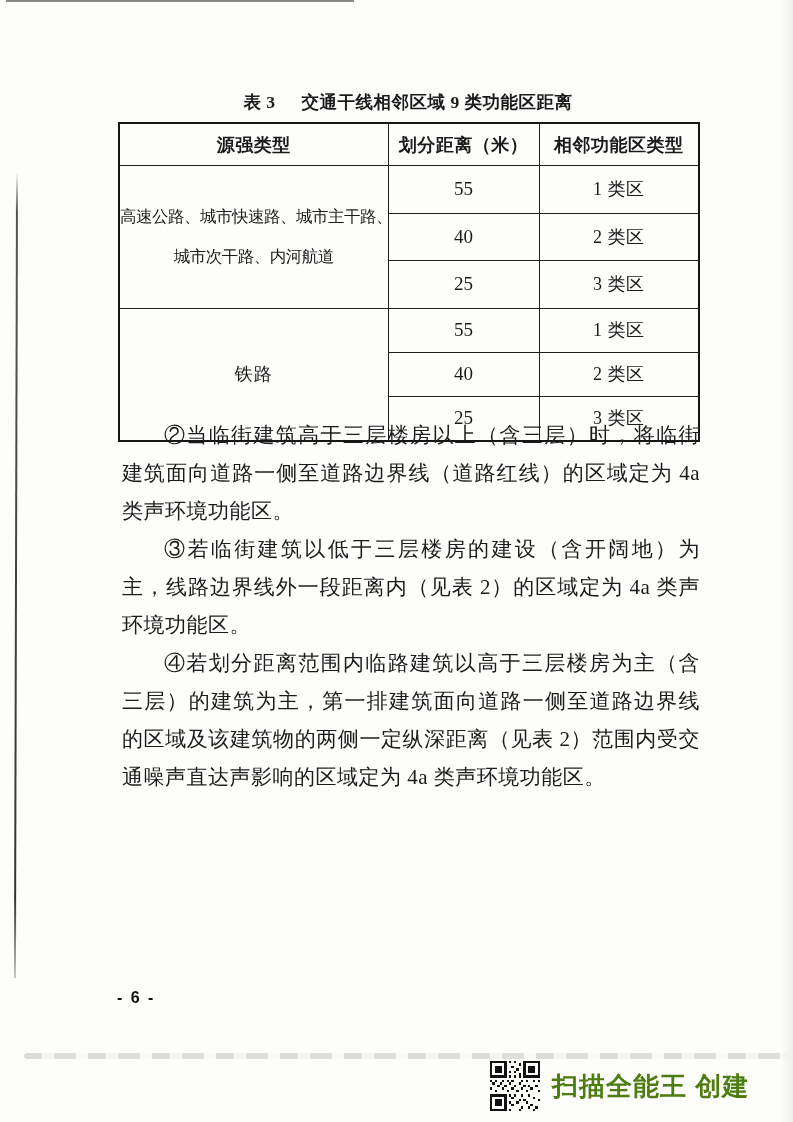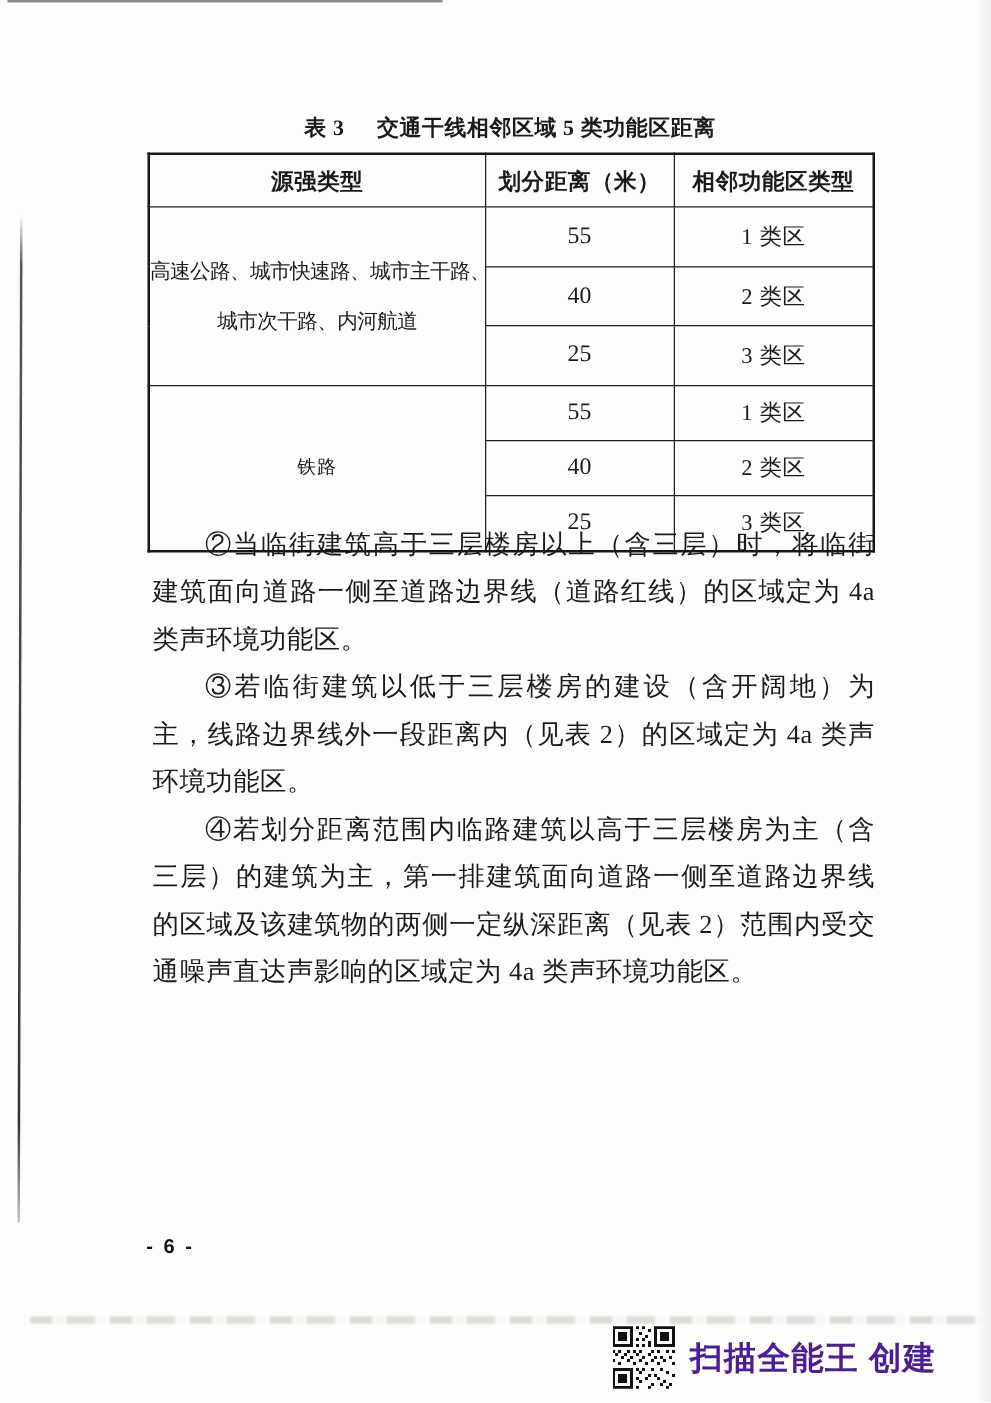--- a/index.html
+++ b/index.html
@@ -33,51 +33,51 @@
     border-collapse:collapse;table-layout:fixed;
     border:2.5px solid #161616;}
   table.dist th,table.dist td{border:1.5px solid #1e1e1e;padding:0;}
   table.dist th{font-size:18px;font-weight:600;letter-spacing:.5px;height:41px;
     vertical-align:middle;text-align:center;}
   td.num{font-size:19px;text-align:center;vertical-align:middle;padding-top:4px;}
   td.zone{font-size:18px;text-align:center;vertical-align:middle;padding-top:4px;
     letter-spacing:.5px;}
   td.src{text-align:center;vertical-align:middle;}
   .src-line{font-size:16.5px;letter-spacing:-.5px;white-space:nowrap;line-height:40px;}
-  .src-single{font-size:15px;letter-spacing:1px;}
+  .src-single{font-size:18px;letter-spacing:1px;}
 
   
   .bodytext{position:absolute;left:122px;top:416px;width:578px;
     font-size:21px;line-height:38px;text-align:justify;text-justify:inter-character;
     letter-spacing:.5px;}
   .bodytext p{margin:0;text-indent:2em;}
 
   
   .pageno{position:absolute;left:117px;top:989px;
     font-family:"Liberation Sans","DejaVu Sans",sans-serif;
     font-size:16px;font-weight:700;letter-spacing:2px;color:#111;}
 
   
   .footer{position:absolute;left:487px;top:1061px;display:flex;align-items:center;gap:9px;}
   .footer svg{display:block;}
   .wm-text{font-family:"Liberation Sans","DejaVu Sans",sans-serif;
-    font-size:26px;font-weight:600;color:#4c1d95;letter-spacing:1px;white-space:nowrap;}
+    font-size:26px;font-weight:600;color:#4d7c0f;letter-spacing:1px;white-space:nowrap;}
 </style>
 </head>
 <body>
 
 <div class="page">
 
   <div class="art-topline"></div>
   <div class="art-fold"></div>
   <div class="art-smudge"></div>
   <div class="art-rightshade"></div>
 
   <div class="caption">
-    <span class="lbl">表 3</span><span>交通干线相邻区域 5 类功能区距离</span>
+    <span class="lbl">表 3</span><span>交通干线相邻区域 9 类功能区距离</span>
   </div>
 
   <table class="dist">
     <colgroup>
         <col style="width:269px">
         <col style="width:151px">
         <col style="width:160px">
       </colgroup>
     <tbody>
         <tr>

